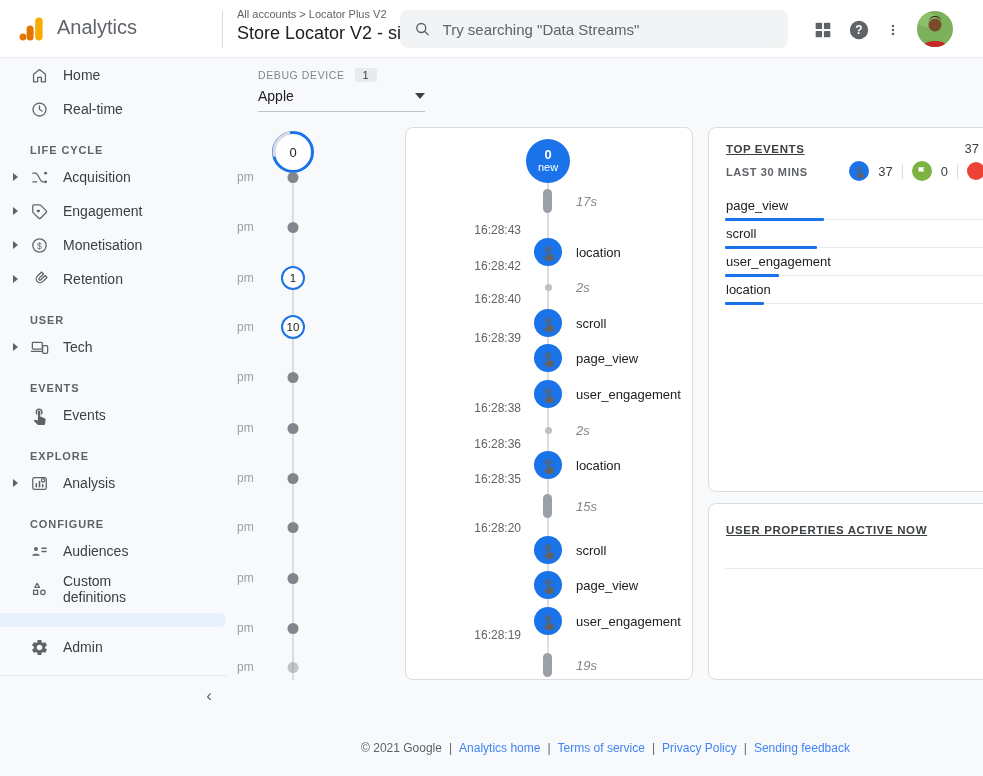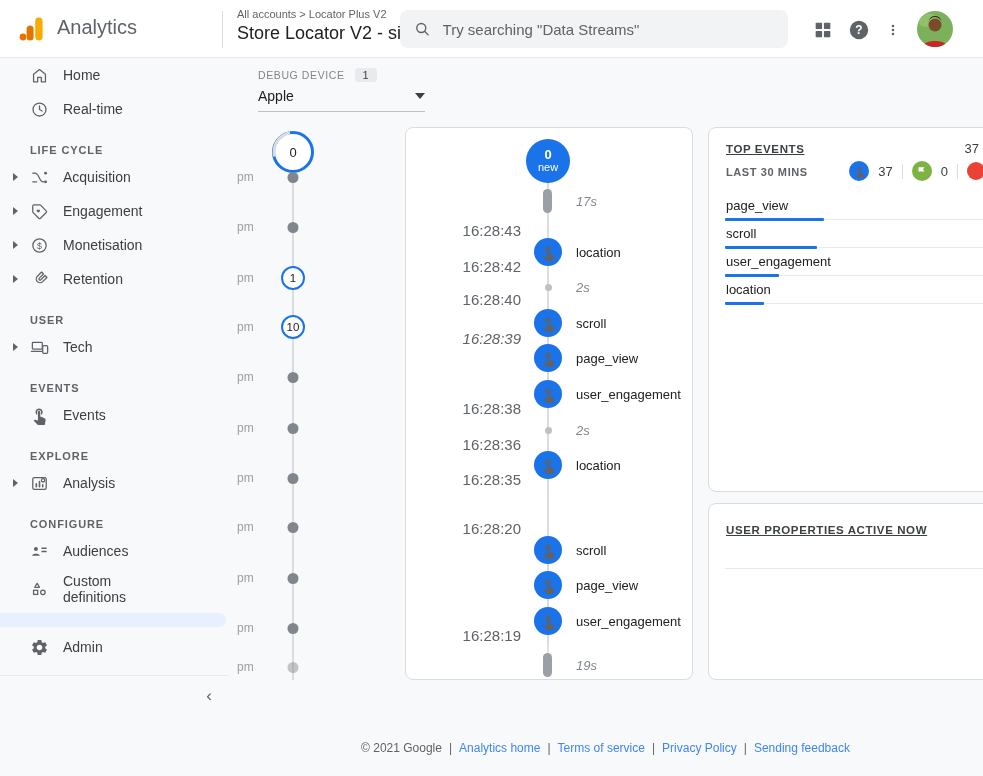--- a/index.html
+++ b/index.html
@@ -67,21 +67,21 @@
   .stream-start .n{font-size:13px;font-weight:700;}
   .stream-start .c{font-size:11px;}
   .snode{position:absolute;left:0;right:0;transform:translateY(-50%);height:36px;}
   .snode-capsule,.snode-dot,.snode-icon{display:none;}
   .snode.capsule .snode-capsule{display:block;position:absolute;left:137px;top:6px;width:9px;height:24px;border-radius:5px;background:var(--g400);}
   .snode.dot .snode-dot{display:block;position:absolute;left:138.5px;top:14.5px;width:7px;height:7px;border-radius:50%;background:var(--g300);}
   .snode.event .snode-icon{display:flex;position:absolute;left:128px;top:4px;width:28px;height:28px;border-radius:50%;background:var(--blue);align-items:center;justify-content:center;cursor:pointer;}
   .snode-icon svg{width:17px;height:17px;fill:#fff;}
   .snode-label{position:absolute;left:170px;top:50%;transform:translateY(-50%);font-size:13px;font-style:italic;color:var(--g500);}
   .snode.event .snode-label{font-style:normal;color:var(--g900);cursor:pointer;}
-  .stime{position:absolute;left:30px;width:85px;text-align:right;transform:translateY(-50%);font-size:15px;color:var(--g600);}
+  .stime{position:absolute;left:30px;width:85px;text-align:right;transform:translateY(-50%);font-size:12px;color:var(--g600);}
   .stime.faded{color:var(--g400);opacity:.8;}
   
   .top-card{left:708px;top:69px;width:292px;height:365px;}
   .card-title{font-size:11.5px;font-weight:700;color:var(--g700);letter-spacing:.6px;text-decoration:underline;}
   .te-head{position:absolute;left:17px;top:15px;}
   .te-total{position:absolute;right:20px;top:13px;font-size:13px;color:var(--g700);}
   .te-sub{position:absolute;left:17px;top:38px;font-size:11px;font-weight:700;color:var(--g600);letter-spacing:.6px;}
   .te-counters{position:absolute;right:14px;top:33px;display:flex;align-items:center;gap:9px;}
   .cnt-icon{width:20px;height:20px;border-radius:50%;display:flex;align-items:center;justify-content:center;}
   .cnt-icon svg{width:13px;height:13px;fill:#fff;}
@@ -463,21 +463,21 @@
       <span class="n">0</span>
       <span class="c">new</span>
     </div>
 
       <div class="stime" style="top: 102px;"><span>16:28:43</span></div>
 
       <div class="stime" style="top: 138px;"><span>16:28:42</span></div>
 
       <div class="stime" style="top: 171px;"><span>16:28:40</span></div>
 
-      <div class="stime" style="top: 210px; font-style: italic;"><span>16:28:39</span></div>
+      <div class="stime" style="top: 210px;"><span>16:28:39</span></div>
 
       <div class="stime" style="top: 280px;"><span>16:28:38</span></div>
 
       <div class="stime" style="top: 316px;"><span>16:28:36</span></div>
 
       <div class="stime" style="top: 351px;"><span>16:28:35</span></div>
 
       <div class="stime" style="top: 400px;"><span>16:28:20</span></div>
 
       <div class="stime" style="top: 507px;"><span>16:28:19</span></div>
@@ -547,20 +547,25 @@
       <div class="snode event" style="top: 337px;">
 
         <span class="snode-icon">
           <svg viewBox="0 0 24 24">
             <use href="#i-touch" fill="#fff" style="fill:#fff"></use>
           </svg>
         </span>
         <span class="snode-label">location</span>
       </div>
 
+      <div class="snode capsule" style="top: 378px;">
+        <span class="snode-capsule"></span>
+
+        <span class="snode-label">15s</span>
+      </div>
 
       <div class="snode event" style="top: 422px;">
 
         <span class="snode-icon">
           <svg viewBox="0 0 24 24">
             <use href="#i-touch" fill="#fff" style="fill:#fff"></use>
           </svg>
         </span>
         <span class="snode-label">scroll</span>
       </div>

